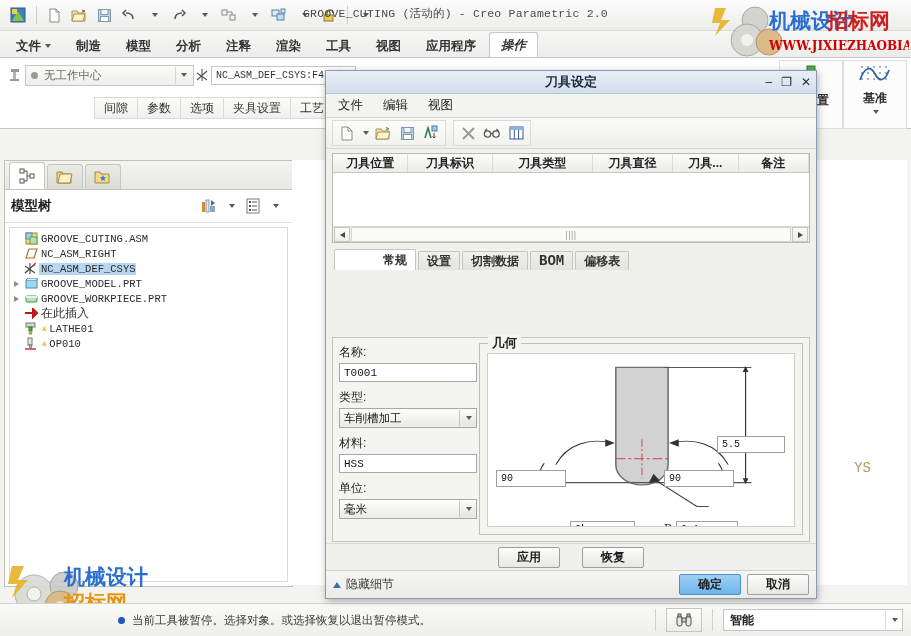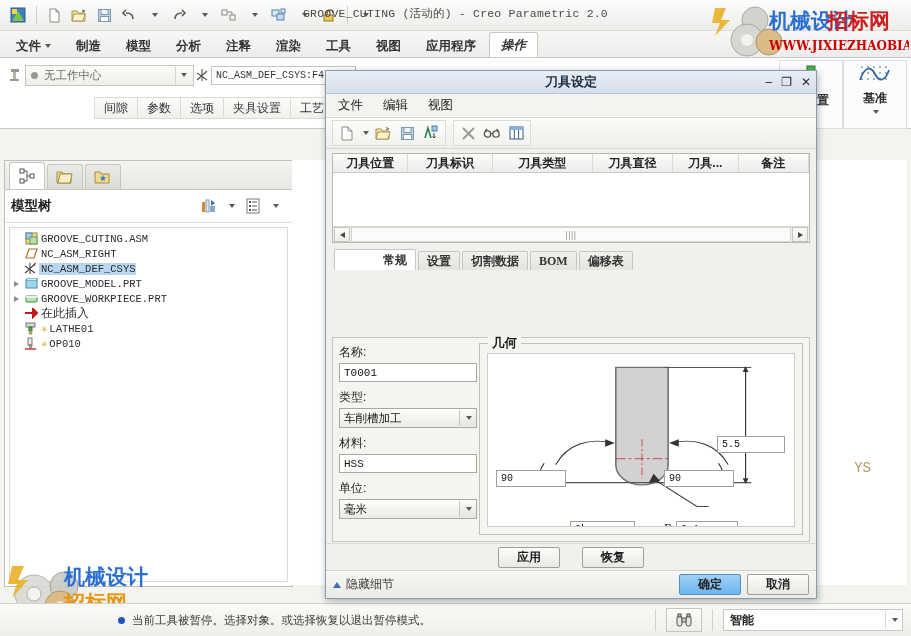--- a/index.html
+++ b/index.html
@@ -132,21 +132,21 @@
   .hs-track{flex:1;height:13px;background:#fbfbfa;border:1px solid #d6d6d1;display:flex;align-items:center;justify-content:center;}
   .hs-grip{font-size:9px;color:#9a9a95;letter-spacing:.5px;}
   .tri-l{width:0;height:0;border-top:3.5px solid transparent;border-bottom:3.5px solid transparent;border-right:5px solid #4a4a46;}
   .tri-r{width:0;height:0;border-top:3.5px solid transparent;border-bottom:3.5px solid transparent;border-left:5px solid #4a4a46;}
 
   .dlg-tabs{display:flex;align-items:flex-end;height:20px;margin:7px 0 0 8px;}
   .dtab{height:18px;line-height:18px;padding:0 8px;font-size:12px;font-weight:bold;color:#333;
         border:1px solid #c6c6c0;border-bottom:none;background:linear-gradient(#f0f0ed,#e3e3df);
         margin-right:2px;border-radius:2px 2px 0 0;}
   .dtab.active{background:#ffffff;height:20px;line-height:20px;padding-left:48px;}
-  .dtab.small{font-family:Liberation Serif, serif;font-size:12px;font-weight:bold;}
+  .dtab.small{font-family:Liberation Mono, monospace;font-size:14px;font-weight:bold;}
 
   .dlg-panel{position:absolute;left:6px;right:6px;top:266px;bottom:56px;background:#f4f4f1;
              border:1px solid #c6c6c0;display:flex;}
   .fleft{width:138px;padding:6px 0 0 6px;}
   .flabel{font-size:12px;color:#1f1f1f;margin-bottom:2px;}
   .finput{height:17px;border:1px solid #a8a8a2;background:#fff;font-size:11px;color:#111;
           display:flex;align-items:center;padding:0 4px;margin-bottom:7px;width:128px;
           font-family:"Liberation Mono","DejaVu Sans Mono",monospace;}
   .fselect{height:18px;border:1px solid #a8a8a2;background:linear-gradient(#fdfdfc,#eaeae6);
            font-size:11.5px;color:#111;display:flex;align-items:center;padding:0 0 0 4px;

